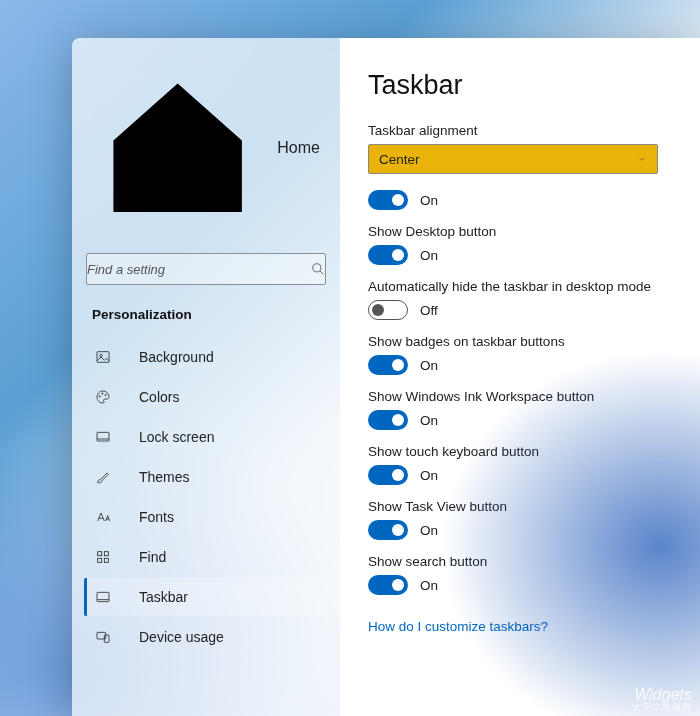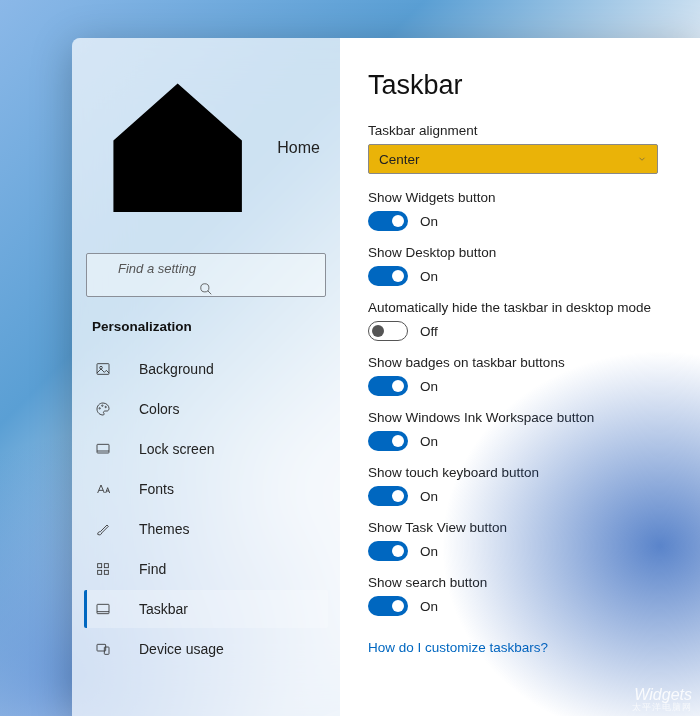--- a/index.html
+++ b/index.html
@@ -57,24 +57,23 @@
     font-size: 16px;
     color: #222;
   }
 
   .search-box {
     display: flex;
     align-items: center;
     border: 1px solid #8a8f98;
     background: rgba(255,255,255,0.4);
     border-radius: 2px;
-    height: 44px;
-    padding: 0 18px;
+    height: 32px;
+    padding: 0 0;
     margin: 2px 2px 14px 2px;
-    flex-direction: column;
   }
   .search-box input {
     flex: 1;
     border: none;
     background: transparent;
     outline: none;
     font-size: 13px;
     color: #444;
     font-style: normal;
   }
@@ -233,30 +232,30 @@
     <div class="nav-item">
       <svg class="nicon" viewBox="0 0 24 24">
           <rect x="3" y="5" width="18" height="13" rx="1"></rect>
           <line x1="3" y1="15" x2="21" y2="15"></line>
         </svg>
       <span>Lock screen</span>
     </div>
 
     <div class="nav-item">
       <svg class="nicon" viewBox="0 0 24 24">
+          <path d="M4 20 C4 17 6 16 8 16 L18 6 L20 8 L10 18 C10 20 7 22 4 20 Z"></path>
+        </svg>
+      <span>Themes</span>
+    </div>
+
+    <div class="nav-item">
+      <svg class="nicon" viewBox="0 0 24 24">
           <path d="M4 18 L9 6 L14 18 M6 14 H12 M16 18 L19 10 L22 18 M17 15 H21"></path>
         </svg>
       <span>Fonts</span>
-    </div>
-
-    <div class="nav-item">
-      <svg class="nicon" viewBox="0 0 24 24">
-          <path d="M4 20 C4 17 6 16 8 16 L18 6 L20 8 L10 18 C10 20 7 22 4 20 Z"></path>
-        </svg>
-      <span>Themes</span>
     </div>
 
     <div class="nav-item">
       <svg class="nicon" viewBox="0 0 24 24">
           <rect x="4" y="4" width="6" height="6"></rect>
           <rect x="14" y="4" width="6" height="6"></rect>
           <rect x="4" y="14" width="6" height="6"></rect>
           <rect x="14" y="14" width="6" height="6"></rect>
         </svg>
       <span>Find</span>
@@ -286,21 +285,20 @@
     <div class="field-label">Taskbar alignment</div>
     <div class="select">
       <span>Center</span>
       <svg class="chev" viewBox="0 0 24 24">
           <path d="M6 9 L12 15 L18 9"></path>
         </svg>
     </div>
 
     <div id="settings-list">
         <div class="setting-row">
-          <div class="label">Show Widgets button</div>
           <div class="toggle-line">
             <div class="toggle on">
               <div class="knob"></div>
             </div>
             <span class="toggle-state">On</span>
           </div>
         </div>
         <div class="setting-row">
           <div class="label">Show Desktop button</div>
           <div class="toggle-line">

